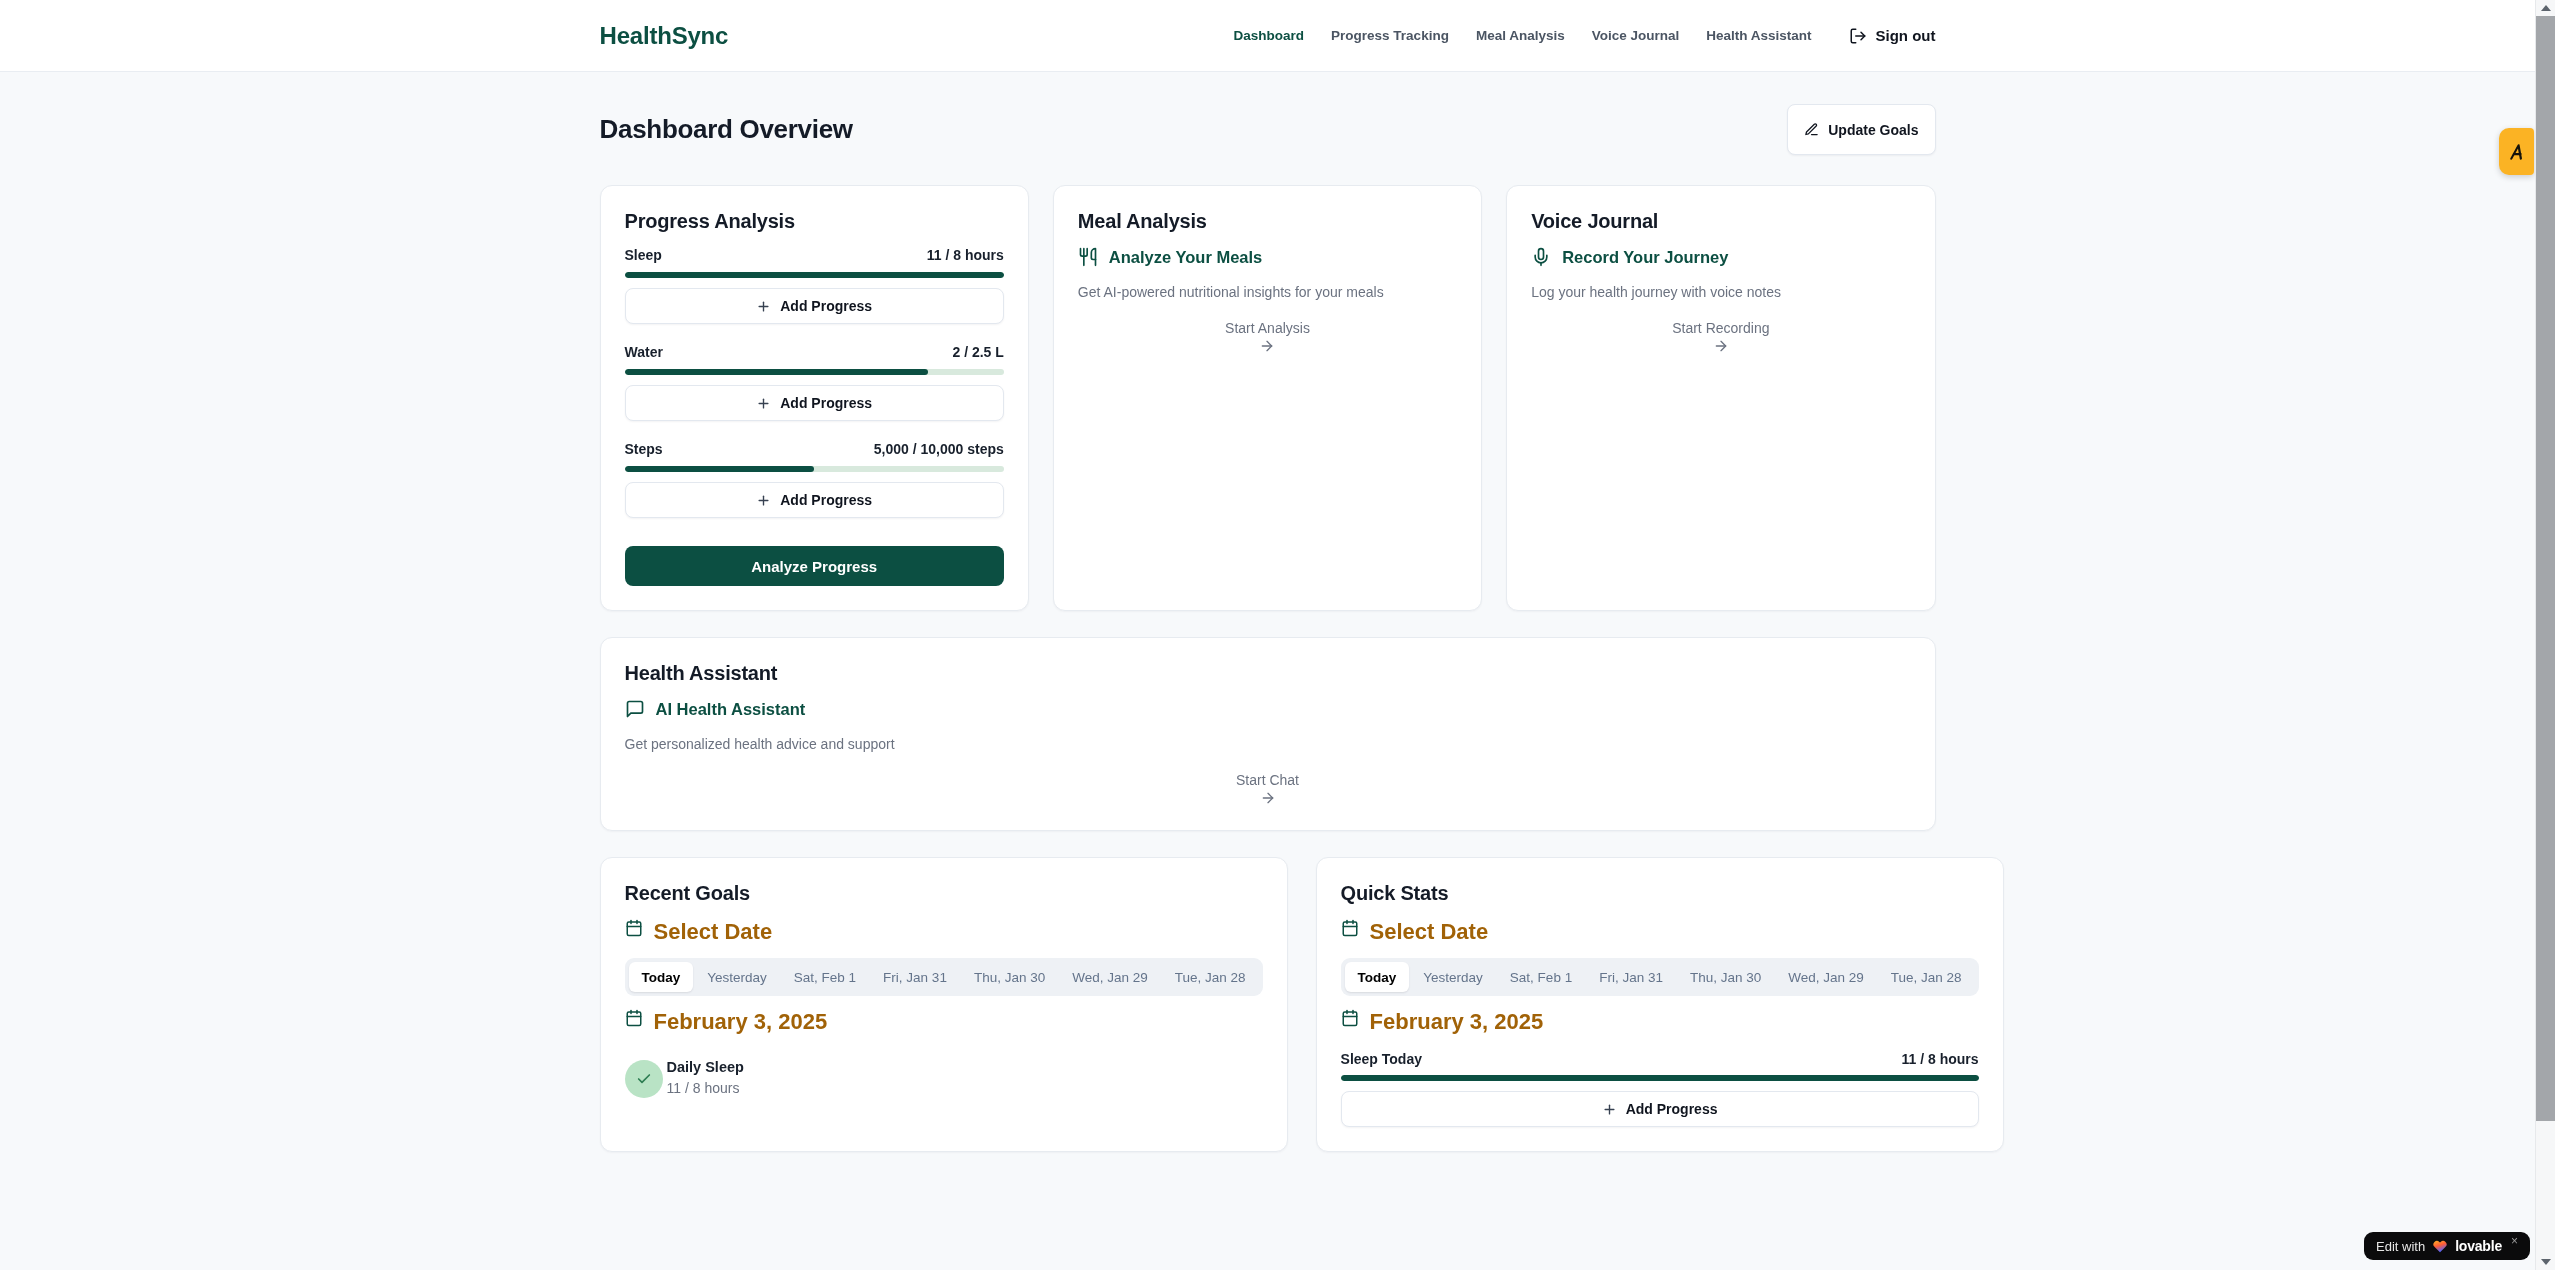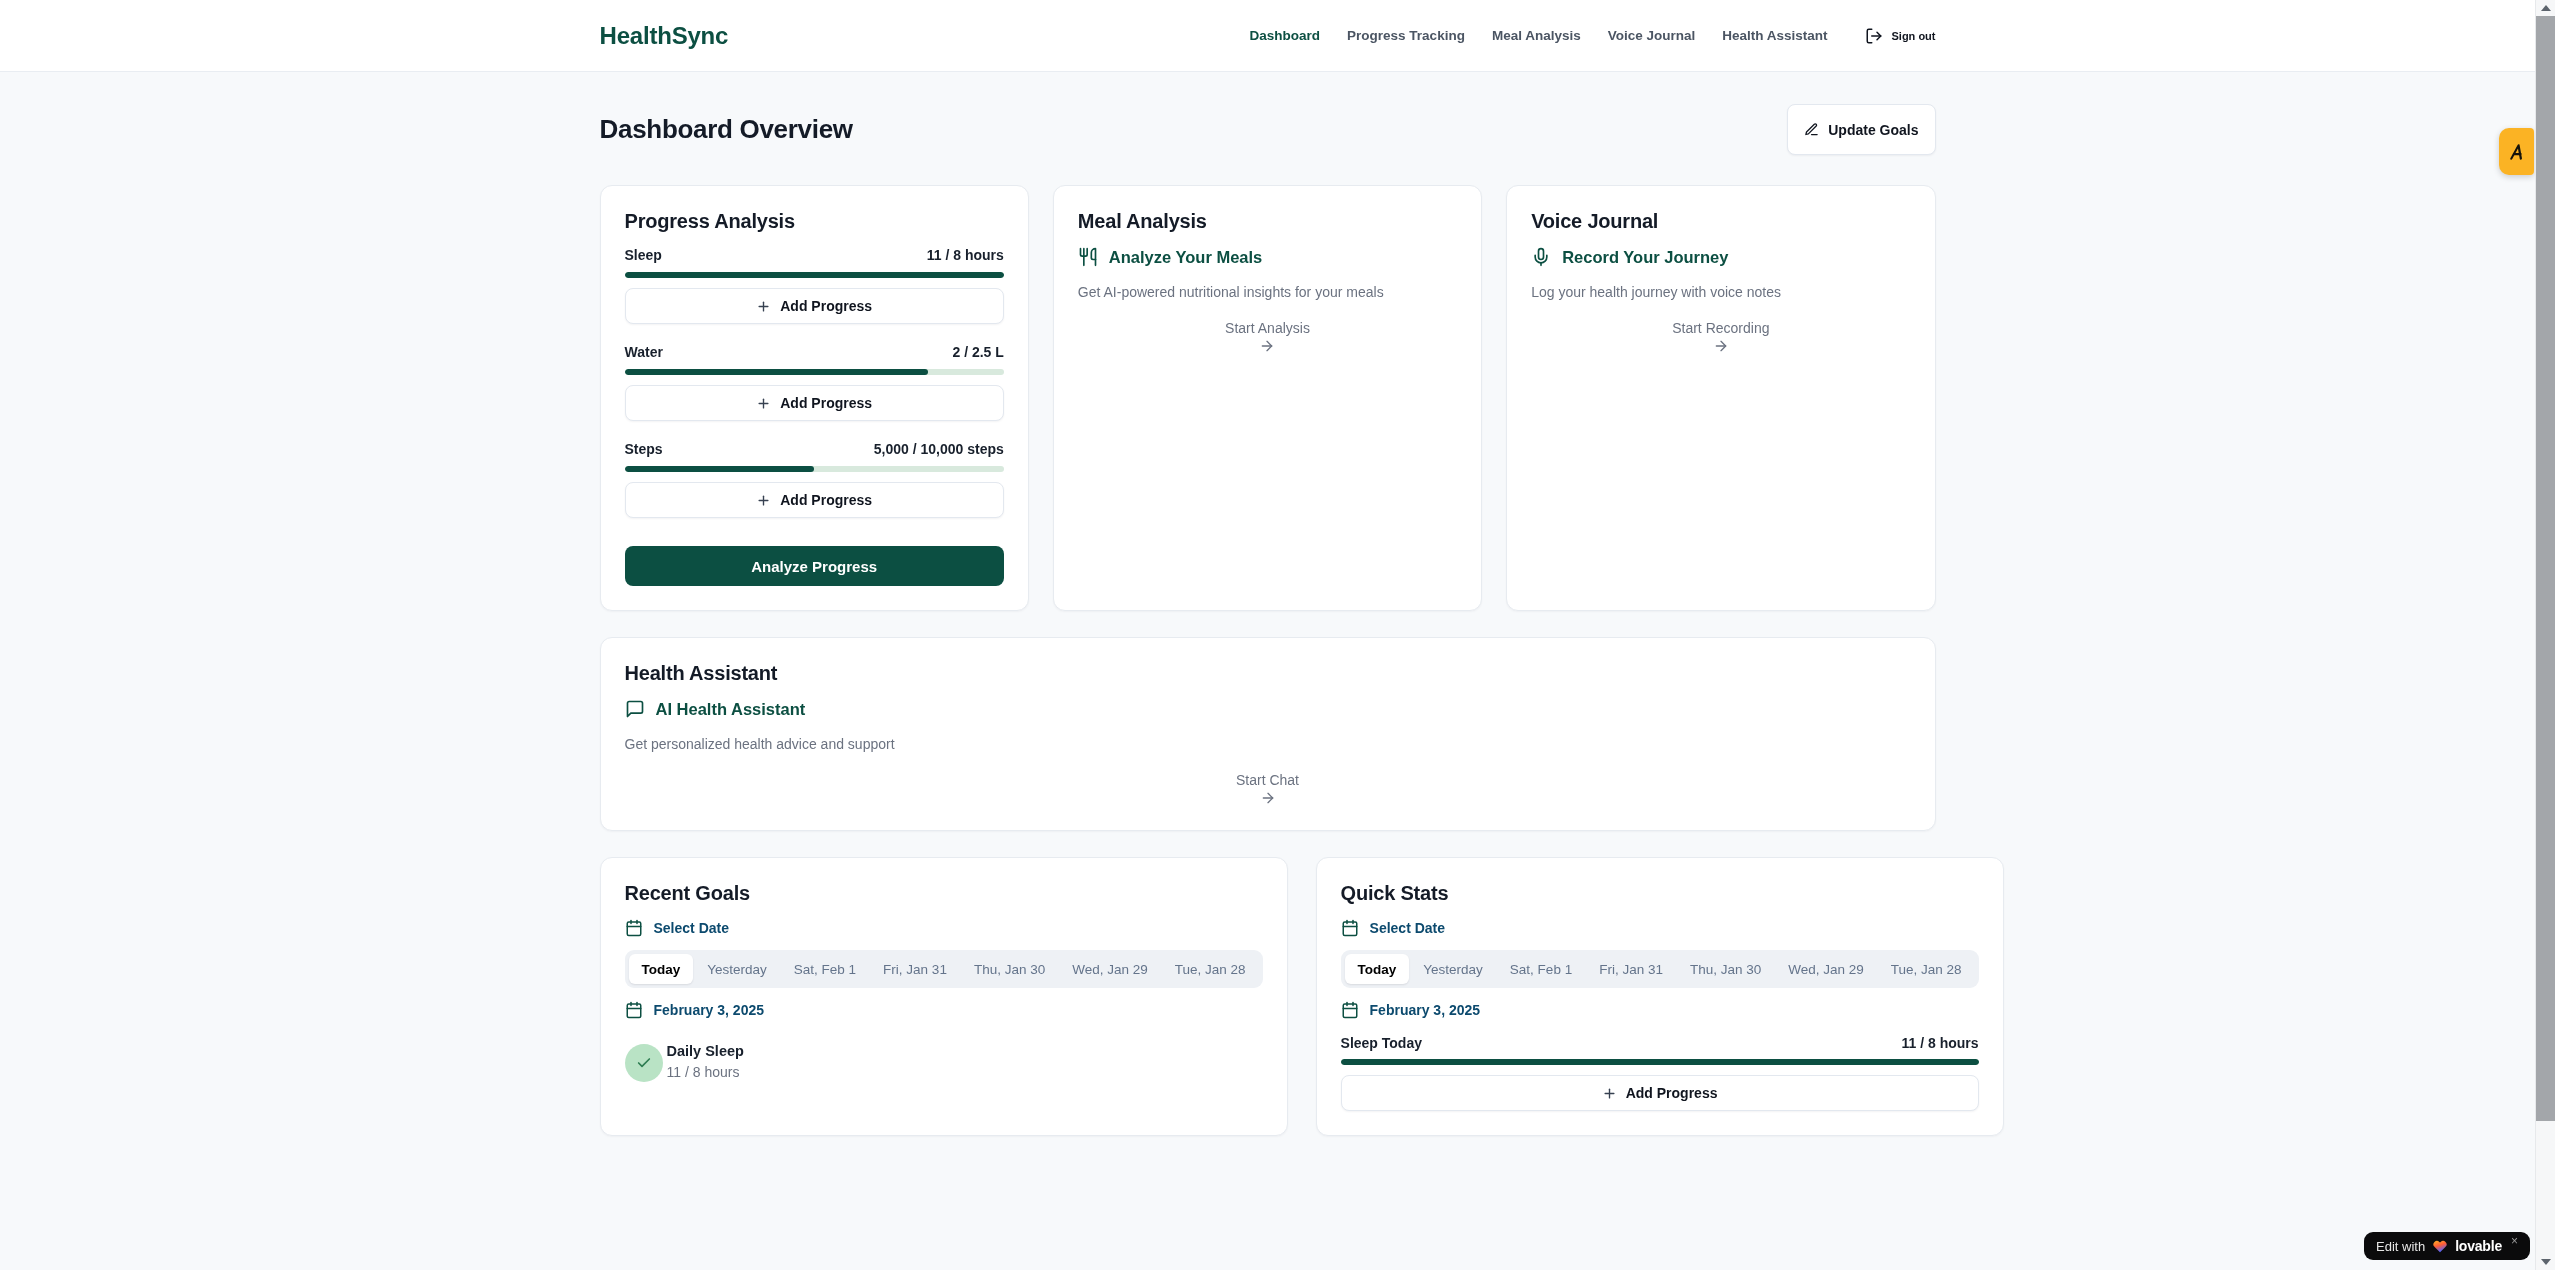--- a/index.html
+++ b/index.html
@@ -12,21 +12,21 @@
   .container { max-width:1400px; margin:0 auto; padding:0 32px; }
 
   
   header { background:#ffffff; border-bottom:1px solid #e9edf2; height:72px; }
   .header-inner { display:flex; align-items:center; justify-content:space-between; height:100%; }
   .brand { font-size:24px; font-weight:700; color:#0c4f42; letter-spacing:-.2px; }
   nav { display:flex; align-items:center; gap:27px; }
   .nav-link { font-size:13.5px; font-weight:600; color:#4b5563; text-decoration:none; cursor:pointer; background:none; border:none; font-family:inherit; }
   .nav-link.active { color:#0c4f42; }
   .signout { display:flex; align-items:center; gap:9px; margin-left:10px; cursor:pointer; background:none; border:none; font-family:inherit; }
-  .signout span { font-size:11px; font-weight:600; color:#10151f; }
+  .signout span { font-size:15px; font-weight:600; color:#10151f; }
   .icon { display:inline-flex; flex:none; }
 
   
   main.container { padding-top:32px; }
   .title-row { display:flex; align-items:center; justify-content:space-between; margin-bottom:30px; }
   h1 { font-size:26px; font-weight:700; color:#141b27; letter-spacing:-.3px; }
   .btn { display:inline-flex; align-items:center; justify-content:center; gap:9px; background:#fff;
          border:1px solid #e3e8ef; border-radius:8px; font-family:inherit; font-size:14px; font-weight:600;
          color:#10151f; cursor:pointer; box-shadow:0 1px 2px rgba(16,24,40,.05); }
   .btn-update { height:51px; padding:0 16px; }
@@ -56,21 +56,21 @@
 
   
   .feature-card .card-title { margin-bottom:14px; }
   .feature-link { display:flex; align-items:center; gap:11px; color:#0c4f42; font-size:16.5px; font-weight:700; cursor:pointer; margin-bottom:15px; }
   .feature-desc { margin-bottom:16px; }
   .feature-action { display:flex; align-items:center; justify-content:space-between; cursor:pointer;flex-direction:column; }
   .feature-action .muted { font-size:14px; }
 
   
   .dated-card .card-title { margin-bottom:14px; }
-  .green-row { display:flex; align-items:center; gap:11px; color:#0c4a6e; font-size:14px; font-weight:700; cursor:pointer; }
+  .green-row { display:flex; gap:11px; color:#a16207; font-size:22px; font-weight:700; cursor:pointer; }
   .select-row { margin-bottom:13px; }
   .tabs { display:inline-flex; gap:1px; background:#eef1f5; border-radius:9px; padding:4px; margin-bottom:13px; width:max-content; }
   .tab { border:none; background:transparent; font-family:inherit; font-size:13.5px; font-weight:500; color:#64748b;
          padding:0 13px; height:30px; border-radius:6px; cursor:pointer; white-space:nowrap; }
   .tab.active { background:#ffffff; color:#000000; font-weight:700; box-shadow:0 1px 2px rgba(16,24,40,.10); }
   .date-row { margin-bottom:15px; }
   .goal-item { display:flex; align-items:center; gap:4px; margin-top:24px; }
   .check-circle { width:38px; height:38px; border-radius:50%; background:#b9e3c5; display:flex; align-items:center; justify-content:center; }
   .goal-item-name { font-size:14.5px; font-weight:700; color:#18202c; margin-bottom:3px; }
   .stat-head { display:flex; justify-content:space-between; align-items:baseline; margin-top:16px; margin-bottom:8px; }

